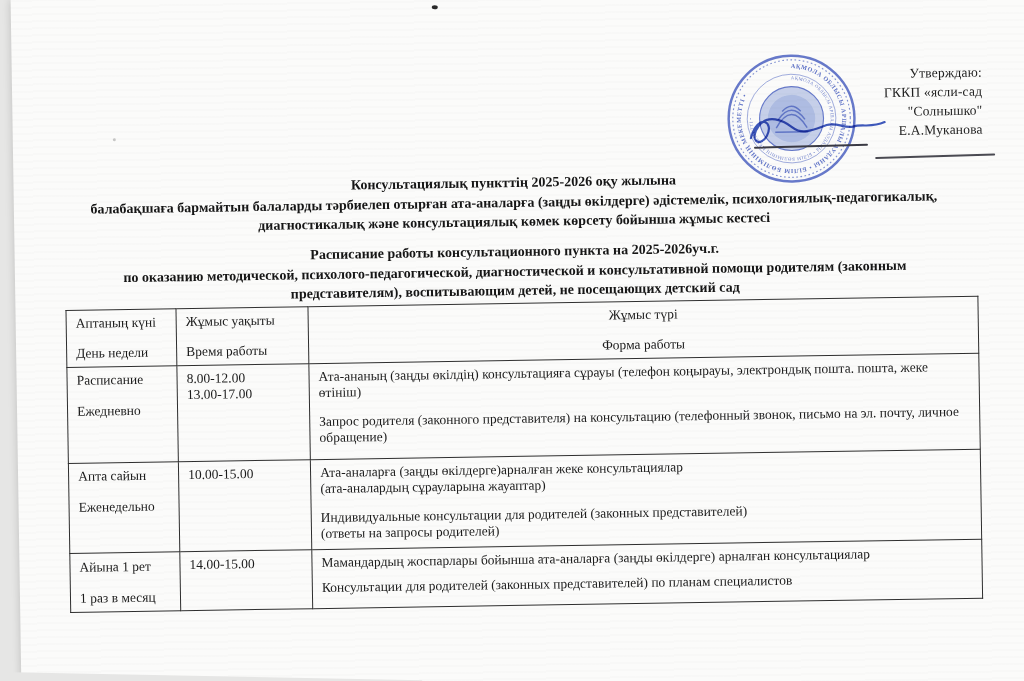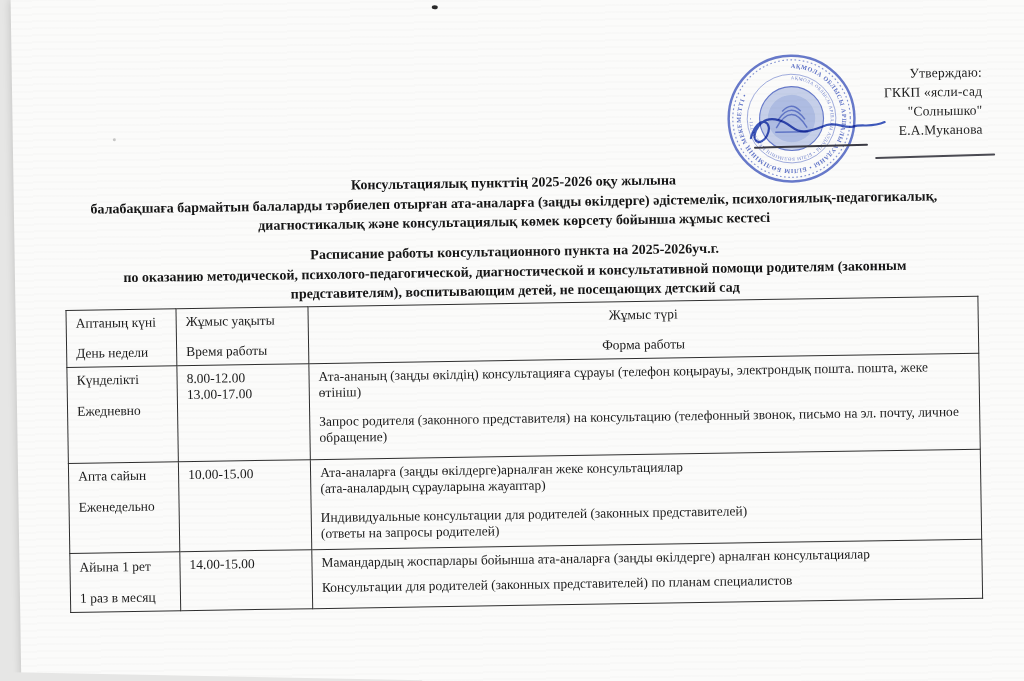--- a/index.html
+++ b/index.html
@@ -136,21 +136,21 @@
         </th>
         <th class="h-center">
           <span>Жұмыс түрі</span>
           <span class="hdr-gap">Форма работы</span>
         </th>
       </tr>
     </thead>
     <tbody>
       <tr class="r1">
         <td class="cell-day">
-          <span>Күнделікті</span>
+          <span>Расписание</span>
           <span class="lang-gap">Ежедневно</span>
         </td>
         <td class="cell-time">8.00-12.00
 13.00-17.00</td>
         <td class="cell-work">
           <div class="work-kk">Ата-ананың (заңды өкілдің) консультацияға сұрауы (телефон коңырауы, электрондық пошта. пошта, жеке өтініш)</div>
           <div class="work-ru">Запрос родителя (законного представителя) на консультацию (телефонный звонок, письмо на эл. почту, личное обращение)</div>
         </td>
       </tr>
       <tr class="r2">

